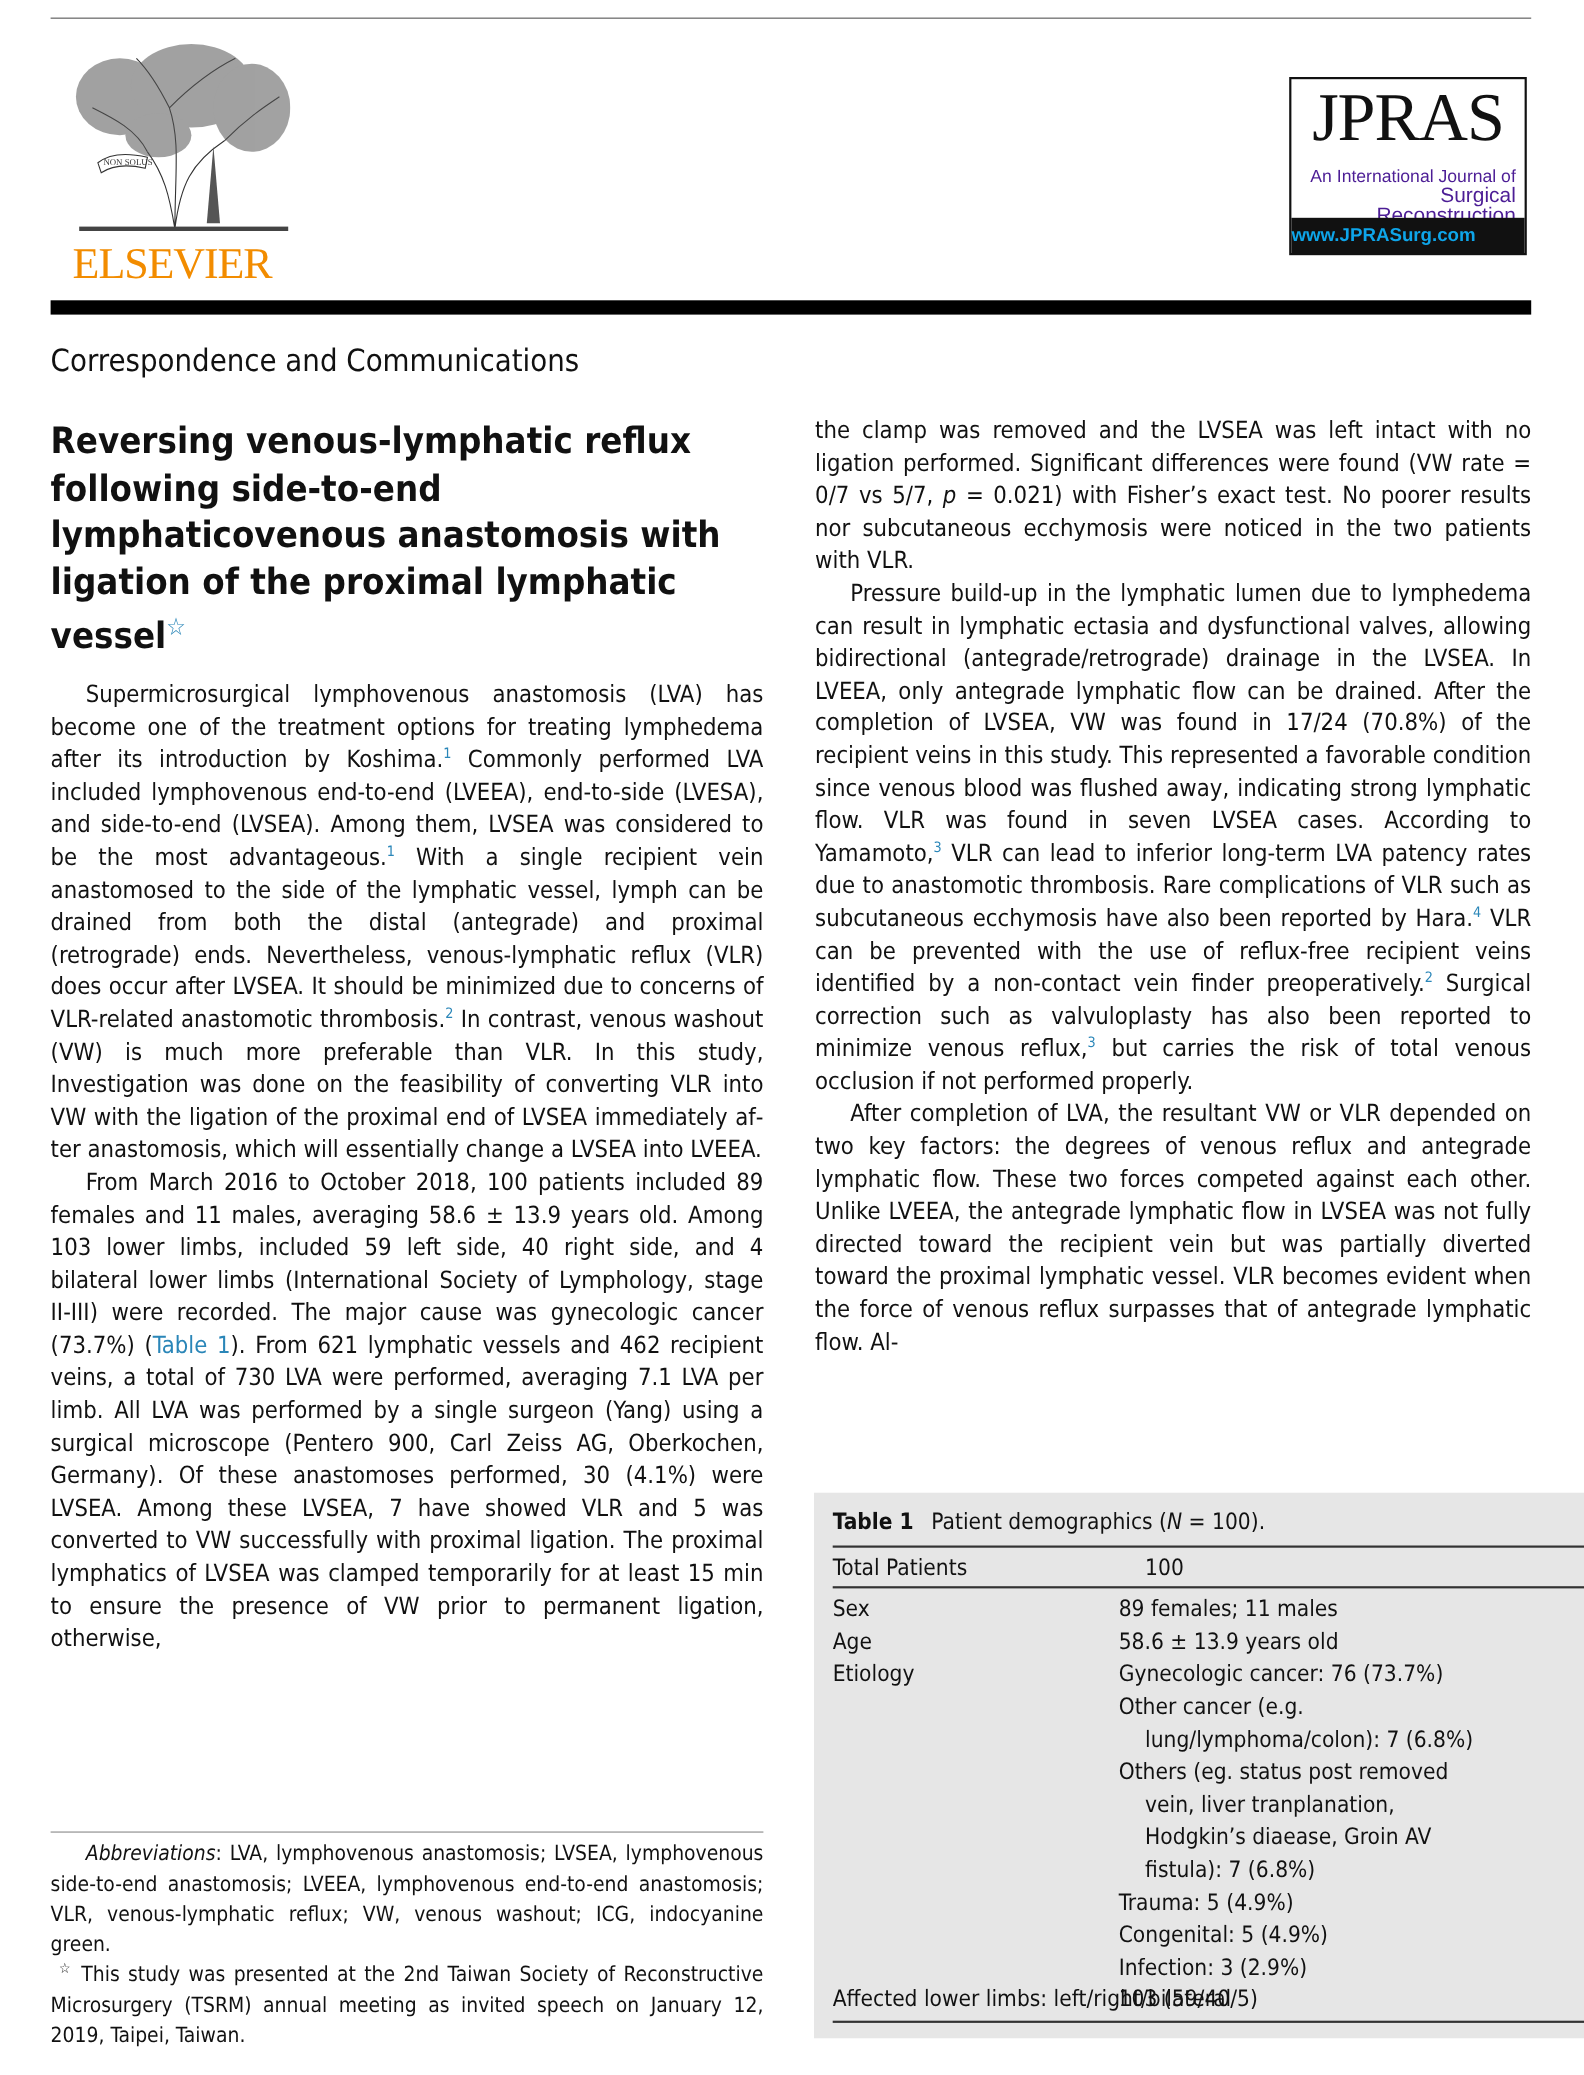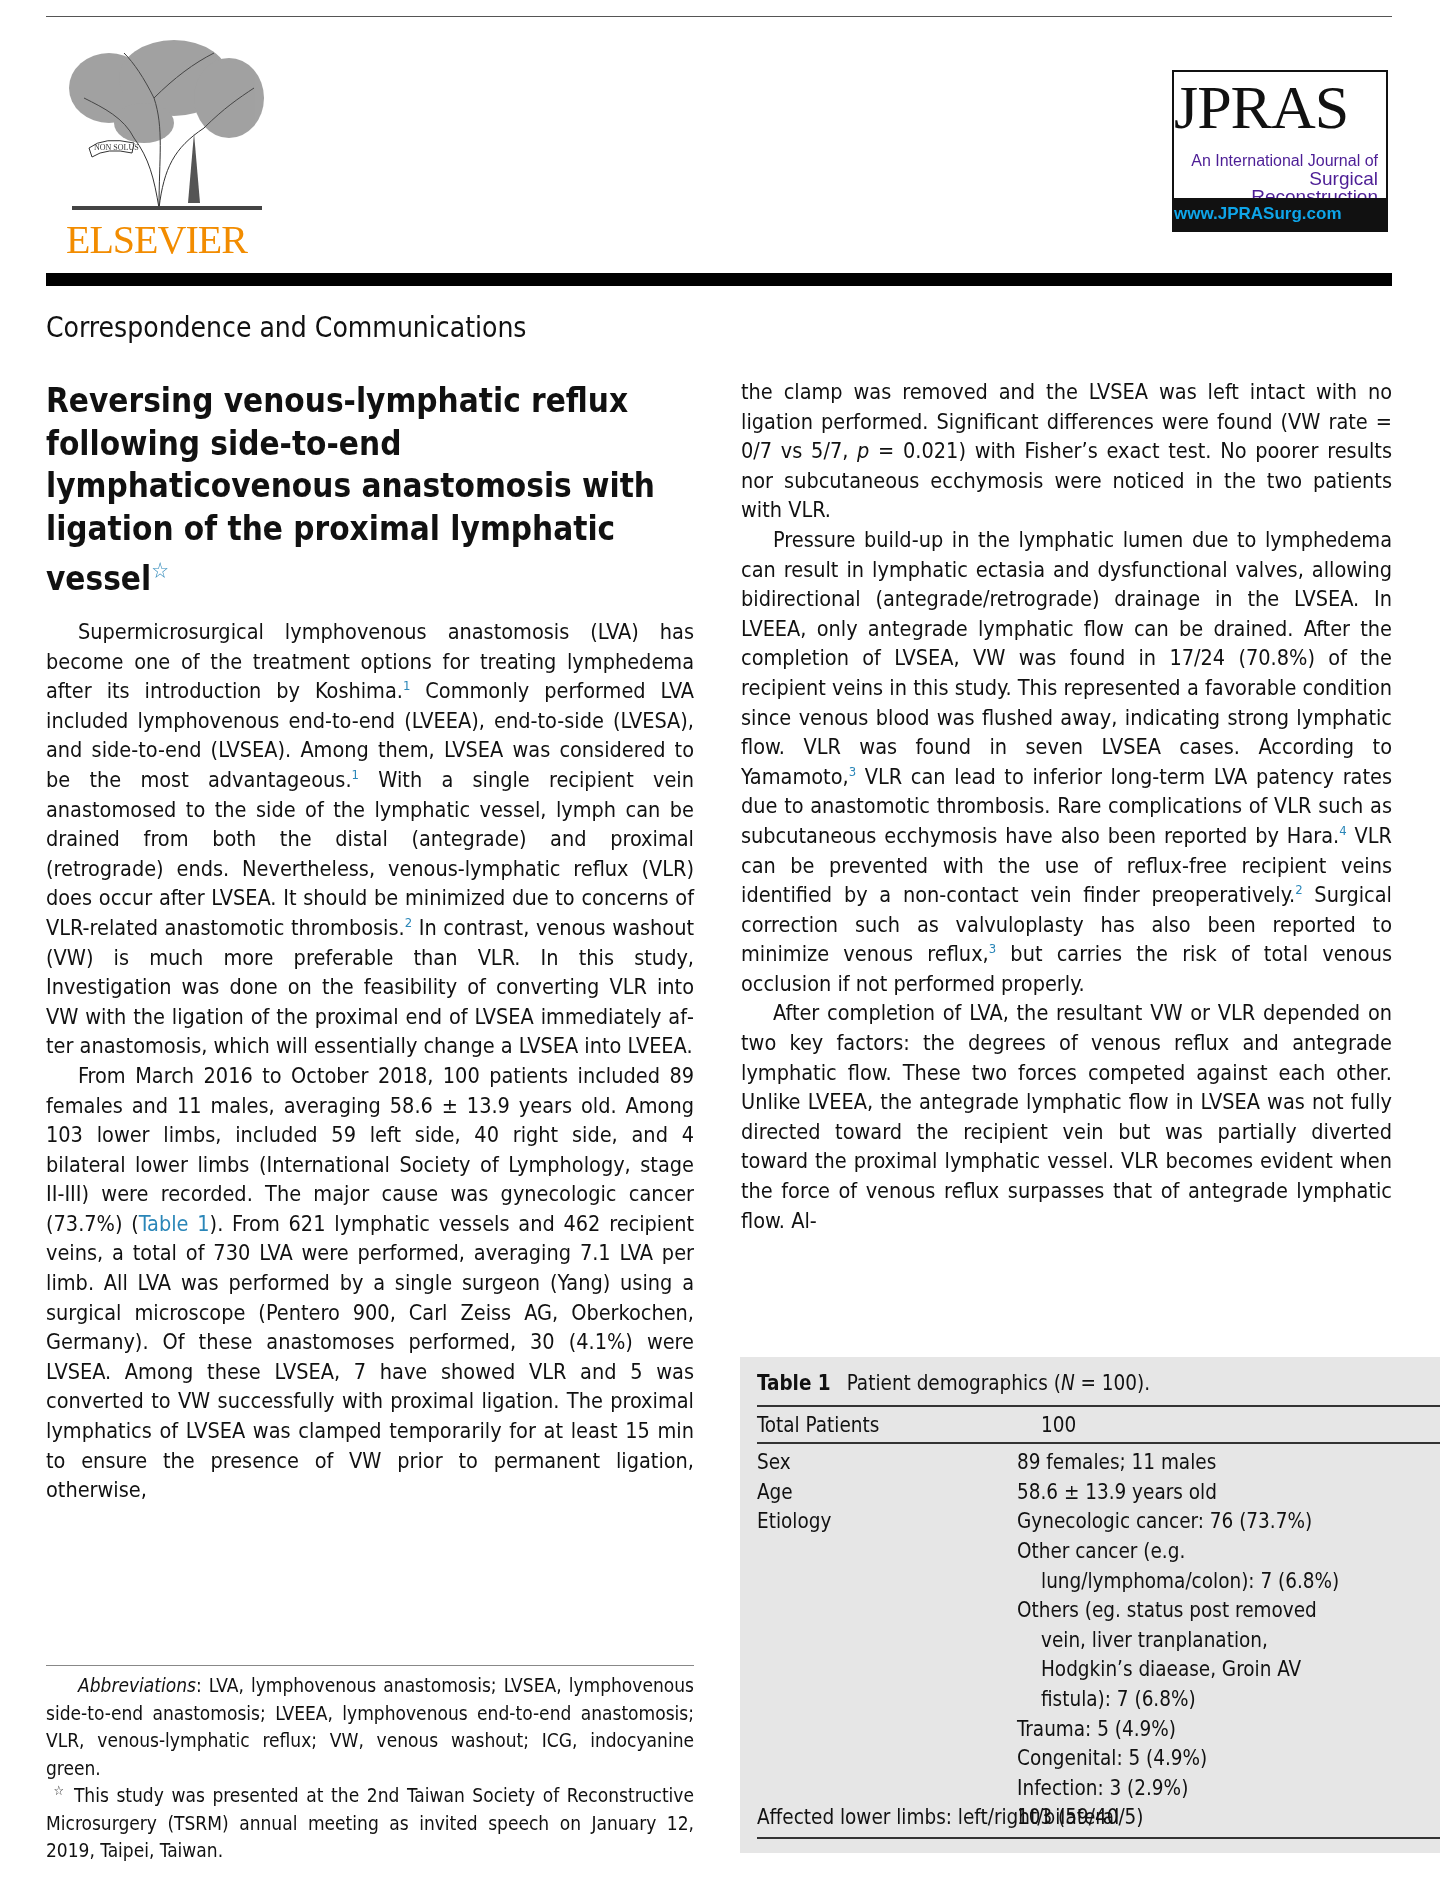--- a/index.html
+++ b/index.html
@@ -4,21 +4,21 @@
 <style>
   html, body { margin:0; padding:0; background:#ffffff; }
   body { width:1440px; height:1886px; position:relative; overflow:hidden;
          font-family:"DejaVu Sans Condensed","DejaVu Sans","Liberation Sans",sans-serif; color:#111; }
   .abs { position:absolute; }
   .top-rule { left:46px; top:16px; width:1346px; height:1px; background:#555; }
   .logo-elsevier { left:64px; top:38px; width:200px; height:222px; }
   .elsevier-word { position:absolute; left:2px; bottom:0; font-family:"Liberation Serif","DejaVu Serif",serif;
                    color:#f28c00; font-size:40px; letter-spacing:-1px; line-height:40px; }
   .jpras-box { left:1172px; top:70px; width:212px; height:158px; border:2px solid #111; background:#fff; }
-  .jpras-title { position:absolute; left:0; right:0; top:2px; text-align:left; font-family:"Liberation Serif","DejaVu Serif",serif;
+  .jpras-title { position:absolute; left:0; right:0; top:2px; text-align:center; font-family:"Liberation Serif","DejaVu Serif",serif;
                  font-size:62px; line-height:66px; letter-spacing:-1px; color:#111; }
   .jpras-sub { position:absolute; left:8px; right:8px; top:80px; text-align:right; font-family:"Liberation Sans",sans-serif;
                font-size:16px; line-height:18px; color:#4c1d95; }
   .jpras-sub .l2 { font-size:19px; }
   .jpras-url { position:absolute; left:0; right:0; bottom:0; height:32px; background:#111; color:#0ea5e9;
                font-family:"Liberation Sans",sans-serif; font-weight:bold; font-size:17px; line-height:32px; }
   .black-bar { left:46px; top:273px; width:1346px; height:13px; background:#000; }
   .section-label { left:46px; top:310px; font-size:28px; line-height:36px; color:#111;
                    font-family:"DejaVu Sans Condensed","DejaVu Sans",sans-serif; }
   .title { left:46px; top:380px; width:660px; font-size:33px; line-height:42.5px; font-weight:bold; color:#111;

